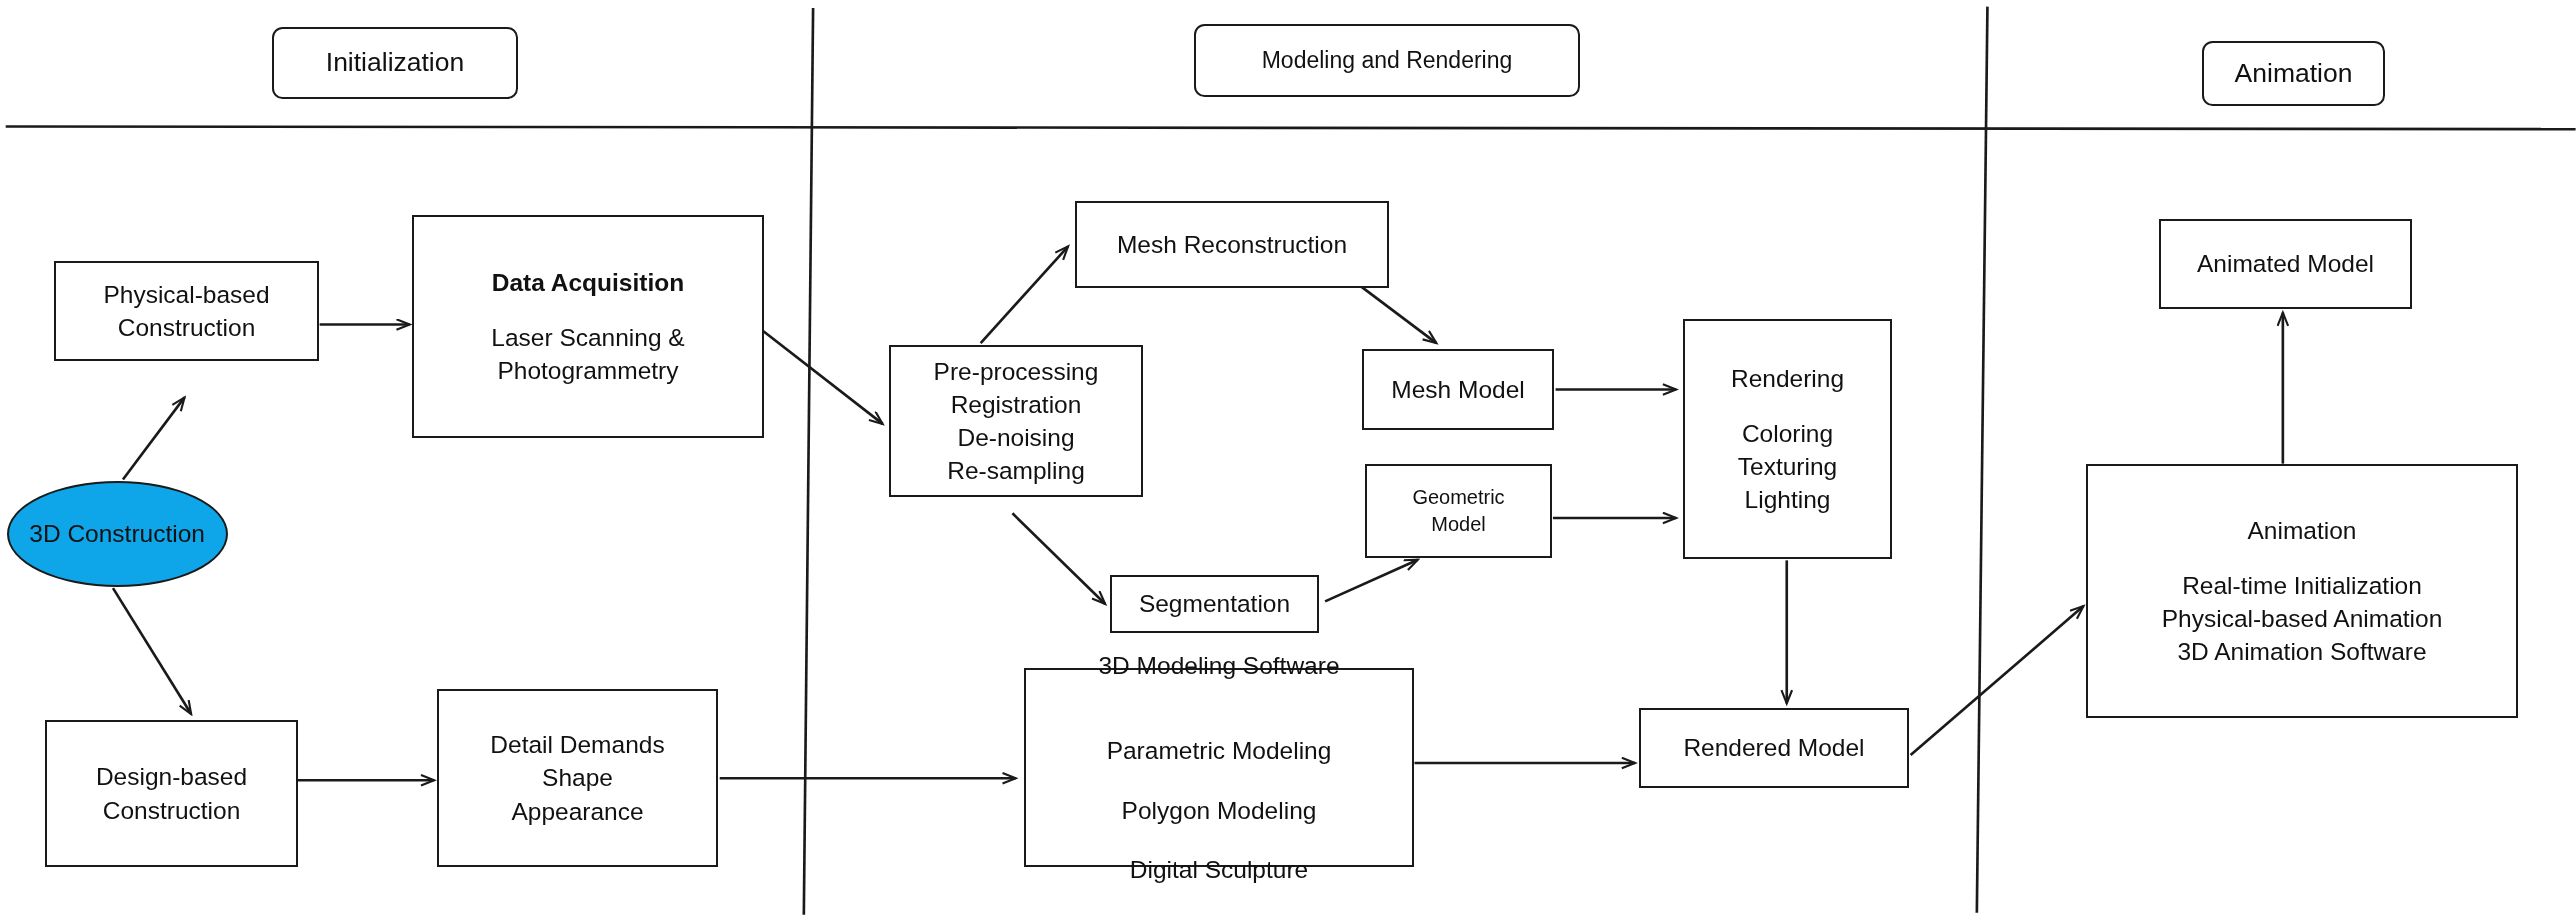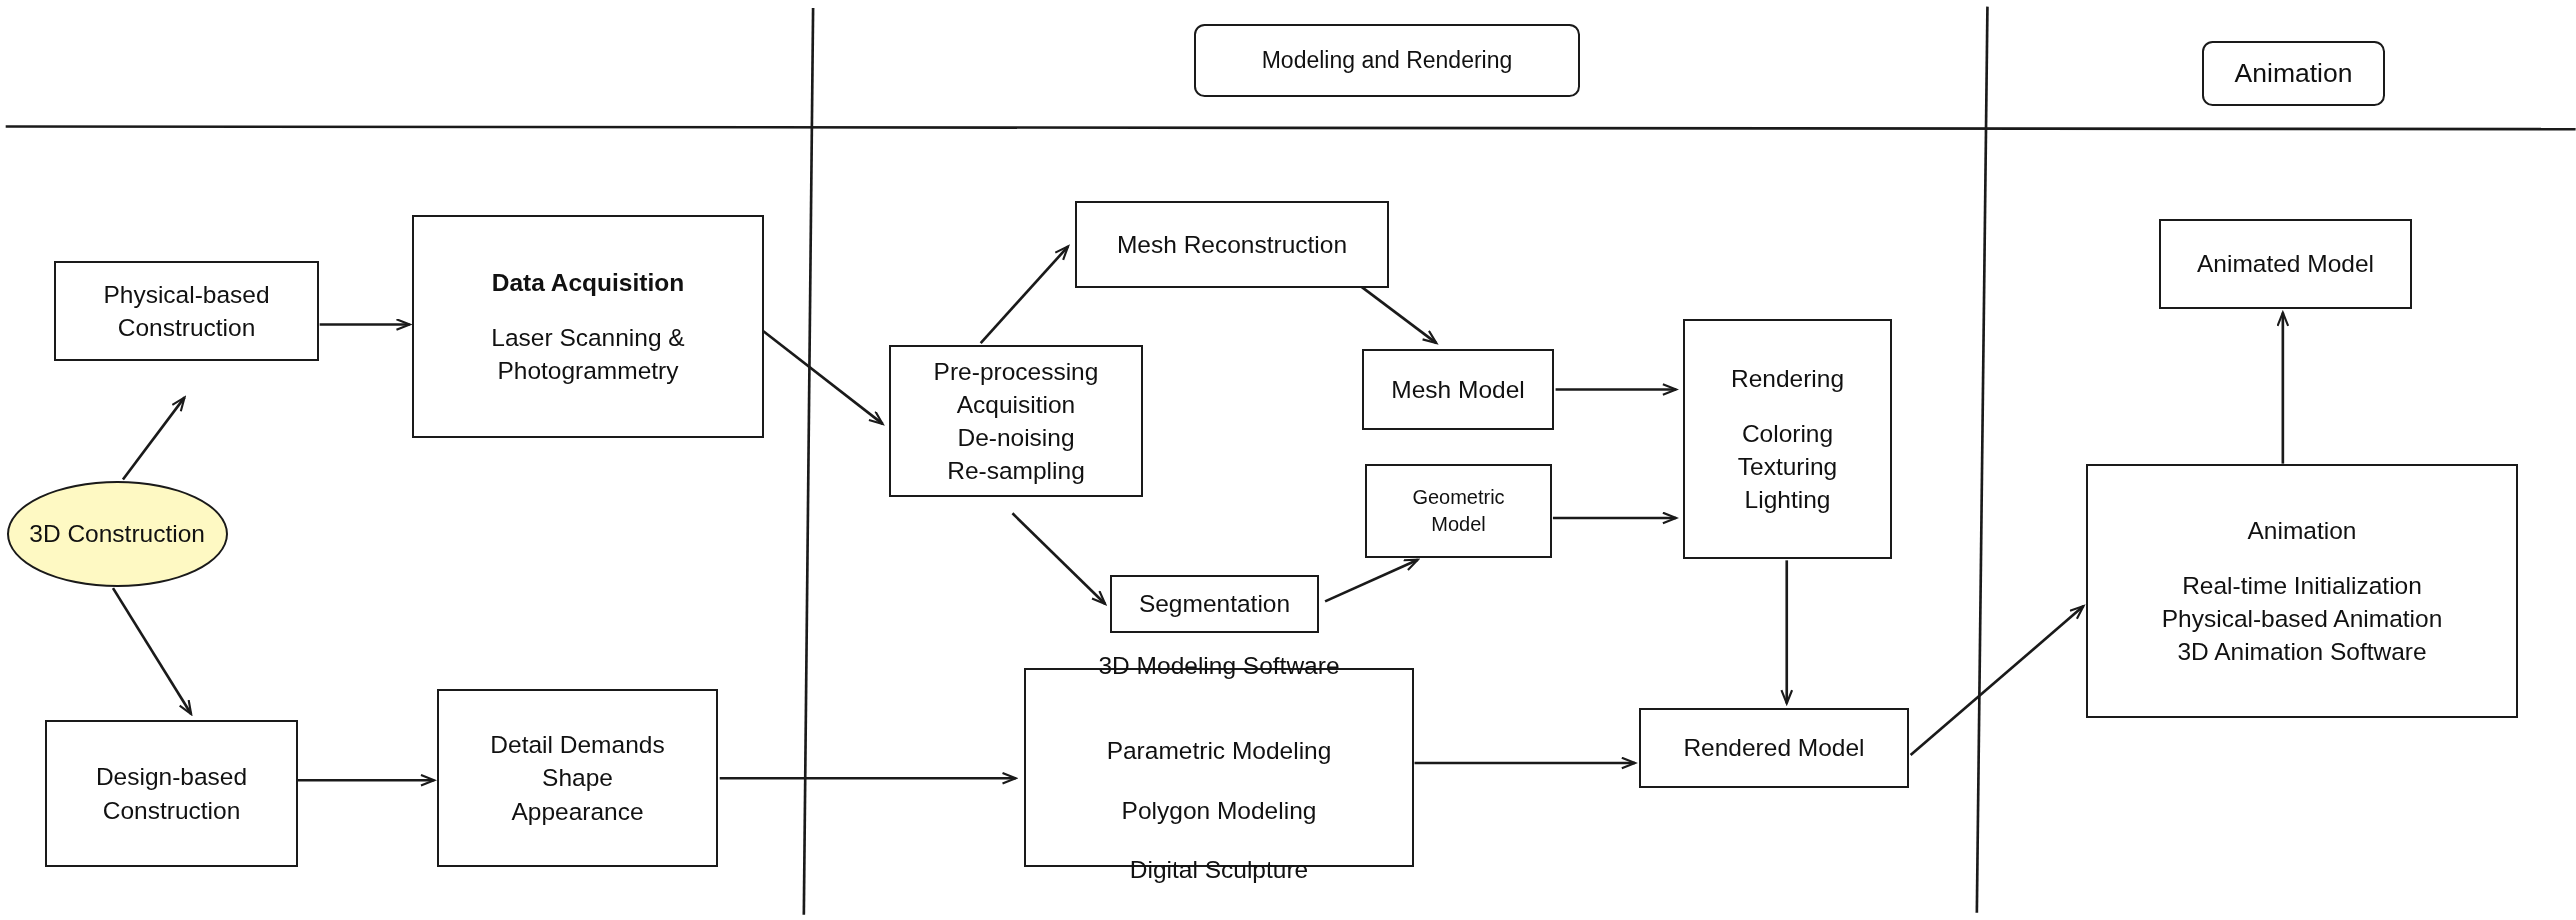--- a/index.html
+++ b/index.html
@@ -9,21 +9,21 @@
   svg#canvas{position:absolute;left:0;top:0;width:2576px;height:920px;}
   .nodebox{position:absolute;box-sizing:border-box;border:2px solid #1a1a1a;
            background:#ffffff;display:flex;flex-direction:column;
            align-items:center;justify-content:center;text-align:center;
            color:#111111;line-height:1.35;}
   .phase{position:absolute;box-sizing:border-box;border:2px solid #1a1a1a;
          border-radius:10.6px;background:#ffffff;display:flex;
          align-items:center;justify-content:center;text-align:center;
          color:#111111;}
   .ellipsebox{position:absolute;box-sizing:border-box;border:2px solid #1a1a1a;
-              border-radius:50%;background:#fef9c3;display:flex;
+              border-radius:50%;background:#0ea5e9;display:flex;
               align-items:center;justify-content:center;text-align:center;
               color:#111111;}
   .ttl{font-weight:700;}
   .sub{font-weight:400;}
   .gap{height:22.5px;}
   .ln{display:block;}
 </style>
 </head>
 <body>
 
@@ -67,20 +67,23 @@
 
     <line x1="2135" y1="1152" x2="2468" y2="1152" stroke="#1a1a1a" stroke-width="4" marker-end="url(#ah)"></line>
 
     <line x1="2697" y1="846" x2="2697" y2="1062" stroke="#1a1a1a" stroke-width="4" marker-end="url(#ah)"></line>
 
     <line x1="2884" y1="1140" x2="3145" y2="915" stroke="#1a1a1a" stroke-width="4" marker-end="url(#ah)"></line>
 
     <line x1="3446" y1="700" x2="3446" y2="472" stroke="#1a1a1a" stroke-width="4" marker-end="url(#ah)"></line>
   </svg>
 
+  <div class="phase" style="left:272px;top:26.5px;width:246px;height:72px;font-size:26.5px;">
+    <span>Initialization</span>
+  </div>
 
   <div class="phase" style="left:1194px;top:24px;width:386px;height:73px;font-size:23px;">
     <span>Modeling and Rendering</span>
   </div>
 
   <div class="phase" style="left:2202px;top:41px;width:183px;height:65px;font-size:26.5px;">
     <span>Animation</span>
   </div>
 
   <div class="ellipsebox" style="left:6.6px;top:481px;width:221px;height:106px;font-size:24.5px;">
@@ -105,21 +108,21 @@
   </div>
 
   <div class="nodebox" style="left:437px;top:689px;width:281px;height:178px;font-size:24.5px;">
     <span class="ln">Detail Demands</span>
     <span class="ln">Shape</span>
     <span class="ln">Appearance</span>
   </div>
 
   <div class="nodebox" style="left:889px;top:345px;width:254px;height:152px;font-size:24.5px;">
     <span class="ln">Pre-processing</span>
-    <span class="ln">Acquisition</span>
+    <span class="ln">Registration</span>
     <span class="ln">De-noising</span>
     <span class="ln">Re-sampling</span>
   </div>
 
   <div class="nodebox" style="left:1075px;top:201px;width:314px;height:87px;font-size:24.5px;">
     <span>Mesh Reconstruction</span>
   </div>
 
   <div class="nodebox" style="left:1110px;top:575px;width:209px;height:58px;font-size:24.5px;">
     <span>Segmentation</span>

